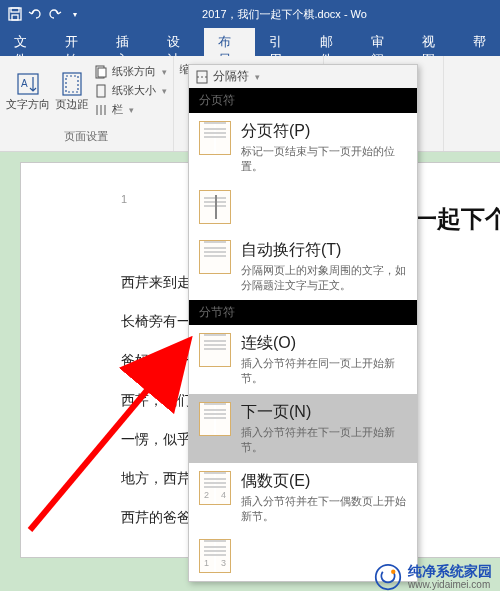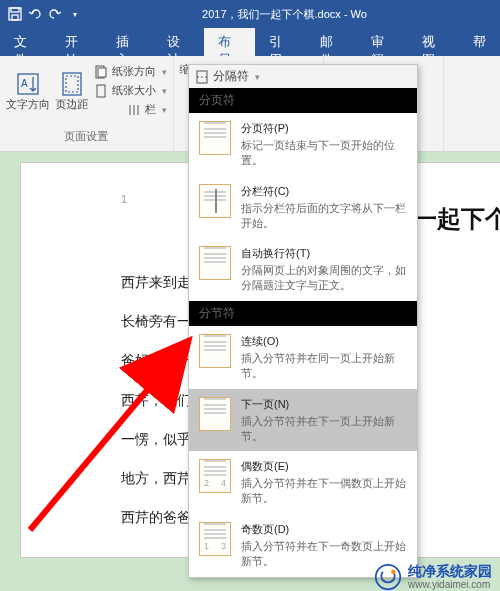--- a/index.html
+++ b/index.html
@@ -41,21 +41,21 @@
   .dd-item { display: flex; padding: 8px 10px; gap: 10px; cursor: pointer; }
   .dd-item:hover, .dd-item.hover { background: #c5c5c5; }
   .dd-ic { width: 32px; height: 34px; flex-shrink: 0; border: 1px solid #d8b06a; background: #fffdfa; position: relative; }
   .dd-ic::before, .dd-ic::after { content:""; position:absolute; left:4px; right:4px; height:2px; background:#d2d2d2; }
   .dd-ic::before { top:6px; box-shadow: 0 4px 0 #d2d2d2, 0 8px 0 #d2d2d2; }
   .dd-ic.split-v::after { top:4px; bottom:4px; left:50%; width:2px; height:auto; right:auto; background:#888; }
   .dd-ic.two-page { background: linear-gradient(90deg, #fffdfa 48%, #fff 48% 52%, #fffdfa 52%); }
   .dd-ic.num-24 { background: linear-gradient(90deg, #fffdfa 48%, #fff 48% 52%, #fffdfa 52%); }
   .dd-ic.num-13 { background: linear-gradient(90deg, #fffdfa 48%, #fff 48% 52%, #fffdfa 52%); }
   .dd-text { flex: 1; }
-  .dd-title { font-size: 11px; color: #222; margin-bottom: 2px; }
+  .dd-title { font-size: 16px; color: #222; margin-bottom: 2px; }
   .dd-desc { font-size: 11px; color: #666; line-height: 1.35; font-family: Liberation Serif, serif; }
 
   .arrow-annot { position: absolute; z-index: 100; pointer-events: none; }
   .arrow-annot svg { overflow: visible; }
 
   .watermark { position: absolute; bottom: 0; right: 8px; z-index: 200; display: flex; align-items: center; gap: 6px; color: #1e4fb7; }
   .wm-logo { width: 28px; height: 28px; }
   .wm-txt { font-size: 14px; font-weight: bold; line-height: 1.1; }
   .wm-url { font-size: 10px; color: #666; }
 </style>
@@ -112,21 +112,21 @@
           </svg>
         <span>文字方向</span>
       </div>
       <div class="big-btn">
         <svg width="26" height="26" viewBox="0 0 26 26">
             <rect x="4" y="2" width="18" height="22"></rect>
             <rect x="7" y="5" width="12" height="16" stroke-dasharray="2"></rect>
           </svg>
         <span>页边距</span>
       </div>
-      <div style="display:flex; flex-direction:column; padding-top:2px;align-items:flex-end;">
+      <div style="display:flex; flex-direction:column; padding-top:2px;">
         <div class="mini-row">
           <svg width="14" height="14" viewBox="0 0 14 14">
               <rect x="2" y="1" width="8" height="12"></rect>
               <rect x="4" y="3" width="8" height="9" fill="#fff"></rect>
             </svg>
           <span>纸张方向</span>
             <span class="drop-mark">▾</span>
         </div>
         <div class="mini-row">
           <svg width="14" height="14" viewBox="0 0 14 14">
@@ -216,24 +216,20 @@
   <div class="dd-item">
     <div class="dd-ic two-page"></div>
     <div class="dd-text">
       <div class="dd-title">分页符(P)</div>
       <div class="dd-desc">标记一页结束与下一页开始的位置。</div>
     </div>
   </div>
 
   <div class="dd-item">
     <div class="dd-ic split-v"></div>
-    <div class="dd-text">
-      <div class="dd-title">分栏符(C)</div>
-      <div class="dd-desc">指示分栏符后面的文字将从下一栏开始。</div>
-    </div>
   </div>
 
   <div class="dd-item">
     <div class="dd-ic"></div>
     <div class="dd-text">
       <div class="dd-title">自动换行符(T)</div>
       <div class="dd-desc">分隔网页上的对象周围的文字，如分隔题注文字与正文。</div>
     </div>
   </div>
 
@@ -264,24 +260,20 @@
       <div class="dd-title">偶数页(E)</div>
       <div class="dd-desc">插入分节符并在下一偶数页上开始新节。</div>
     </div>
   </div>
 
   <div class="dd-item">
     <div class="dd-ic num-13">
         <span style="position:absolute;top:18px;left:4px;font-size:9px;color:#a7a7a7;">1</span>
         <span style="position:absolute;top:18px;right:4px;font-size:9px;color:#a7a7a7;">3</span>
       </div>
-    <div class="dd-text">
-      <div class="dd-title">奇数页(D)</div>
-      <div class="dd-desc">插入分节符并在下一奇数页上开始新节。</div>
-    </div>
   </div>
 </div>
 
 <div class="arrow-annot" style="top:330px; left:10px;">
   <svg width="200" height="220">
     <defs>
       <marker id="ah" markerWidth="12" markerHeight="12" refX="10" refY="6" orient="auto">
         <path d="M0,0 L12,6 L0,12 Z" fill="#ff0000"></path>
       </marker>
     </defs>

